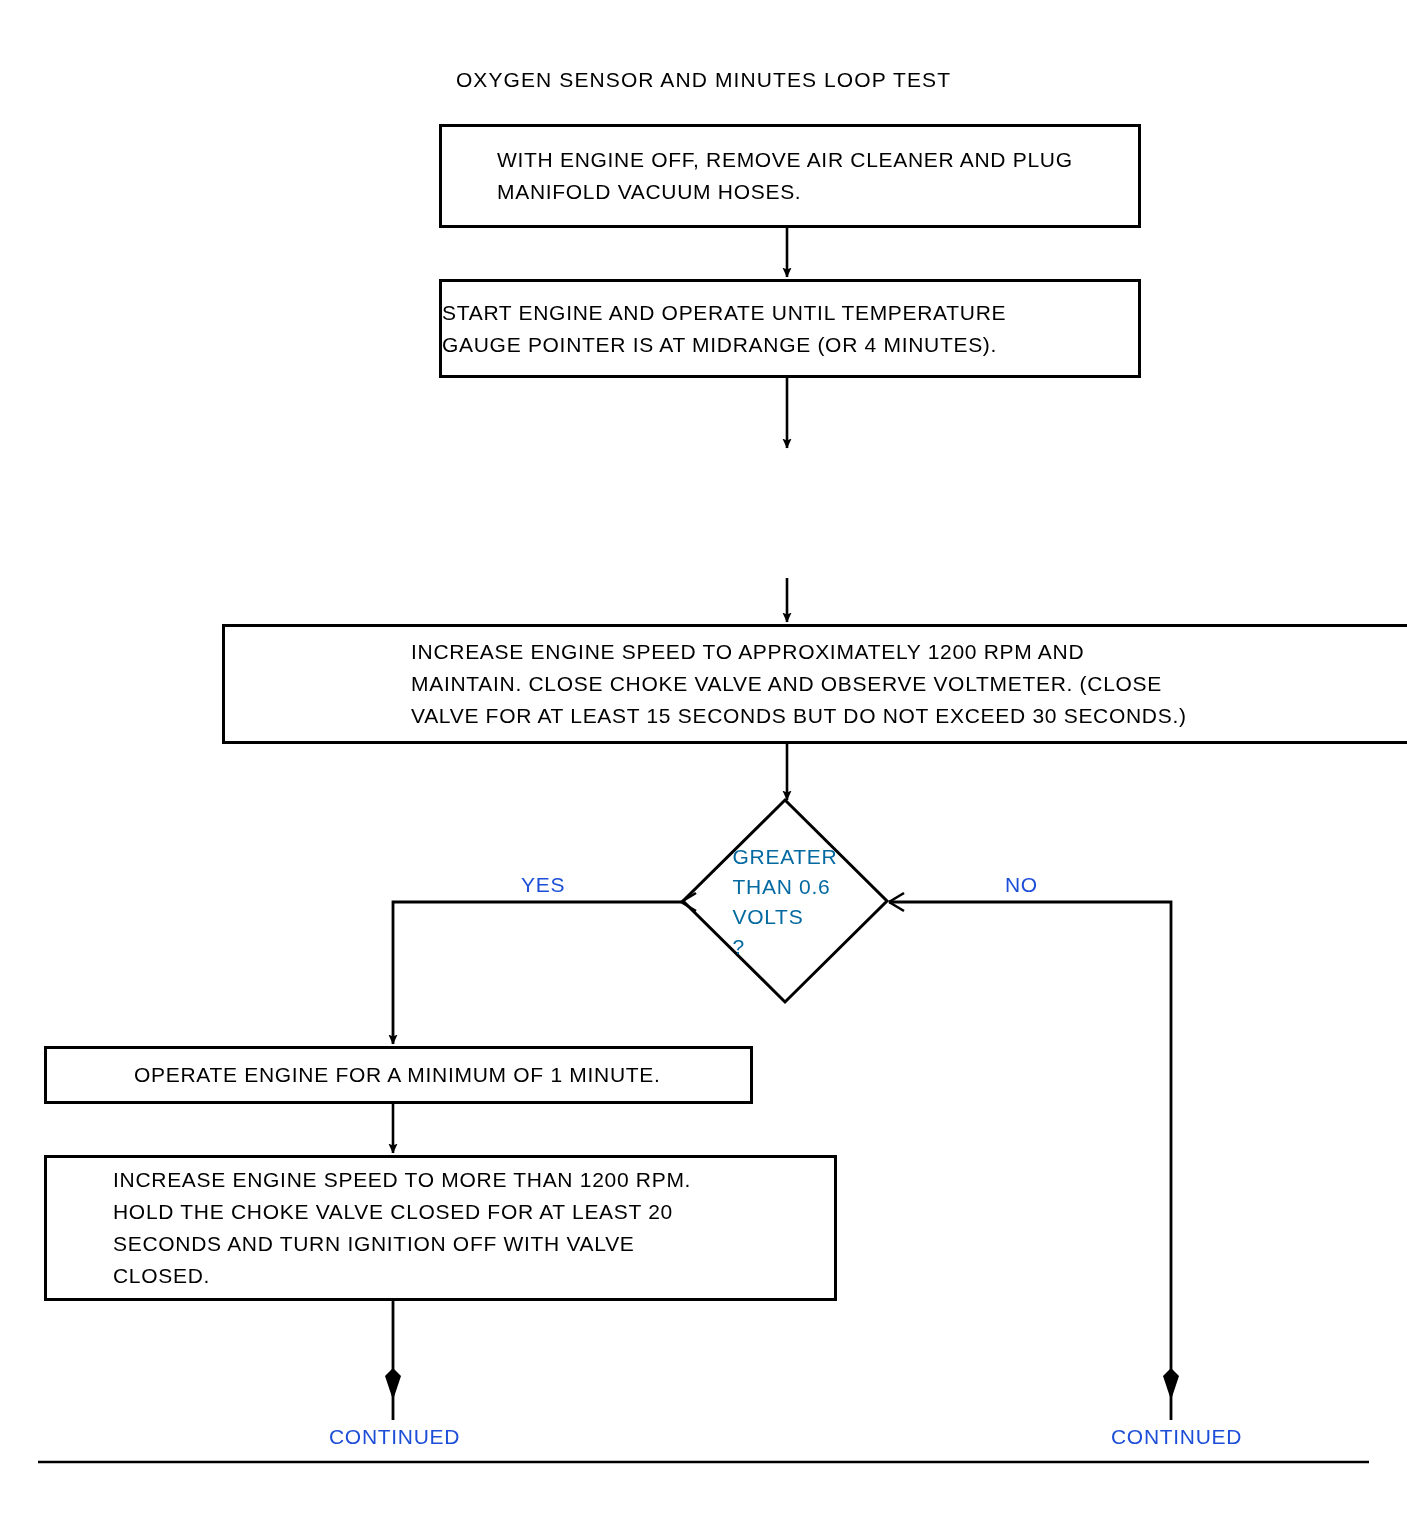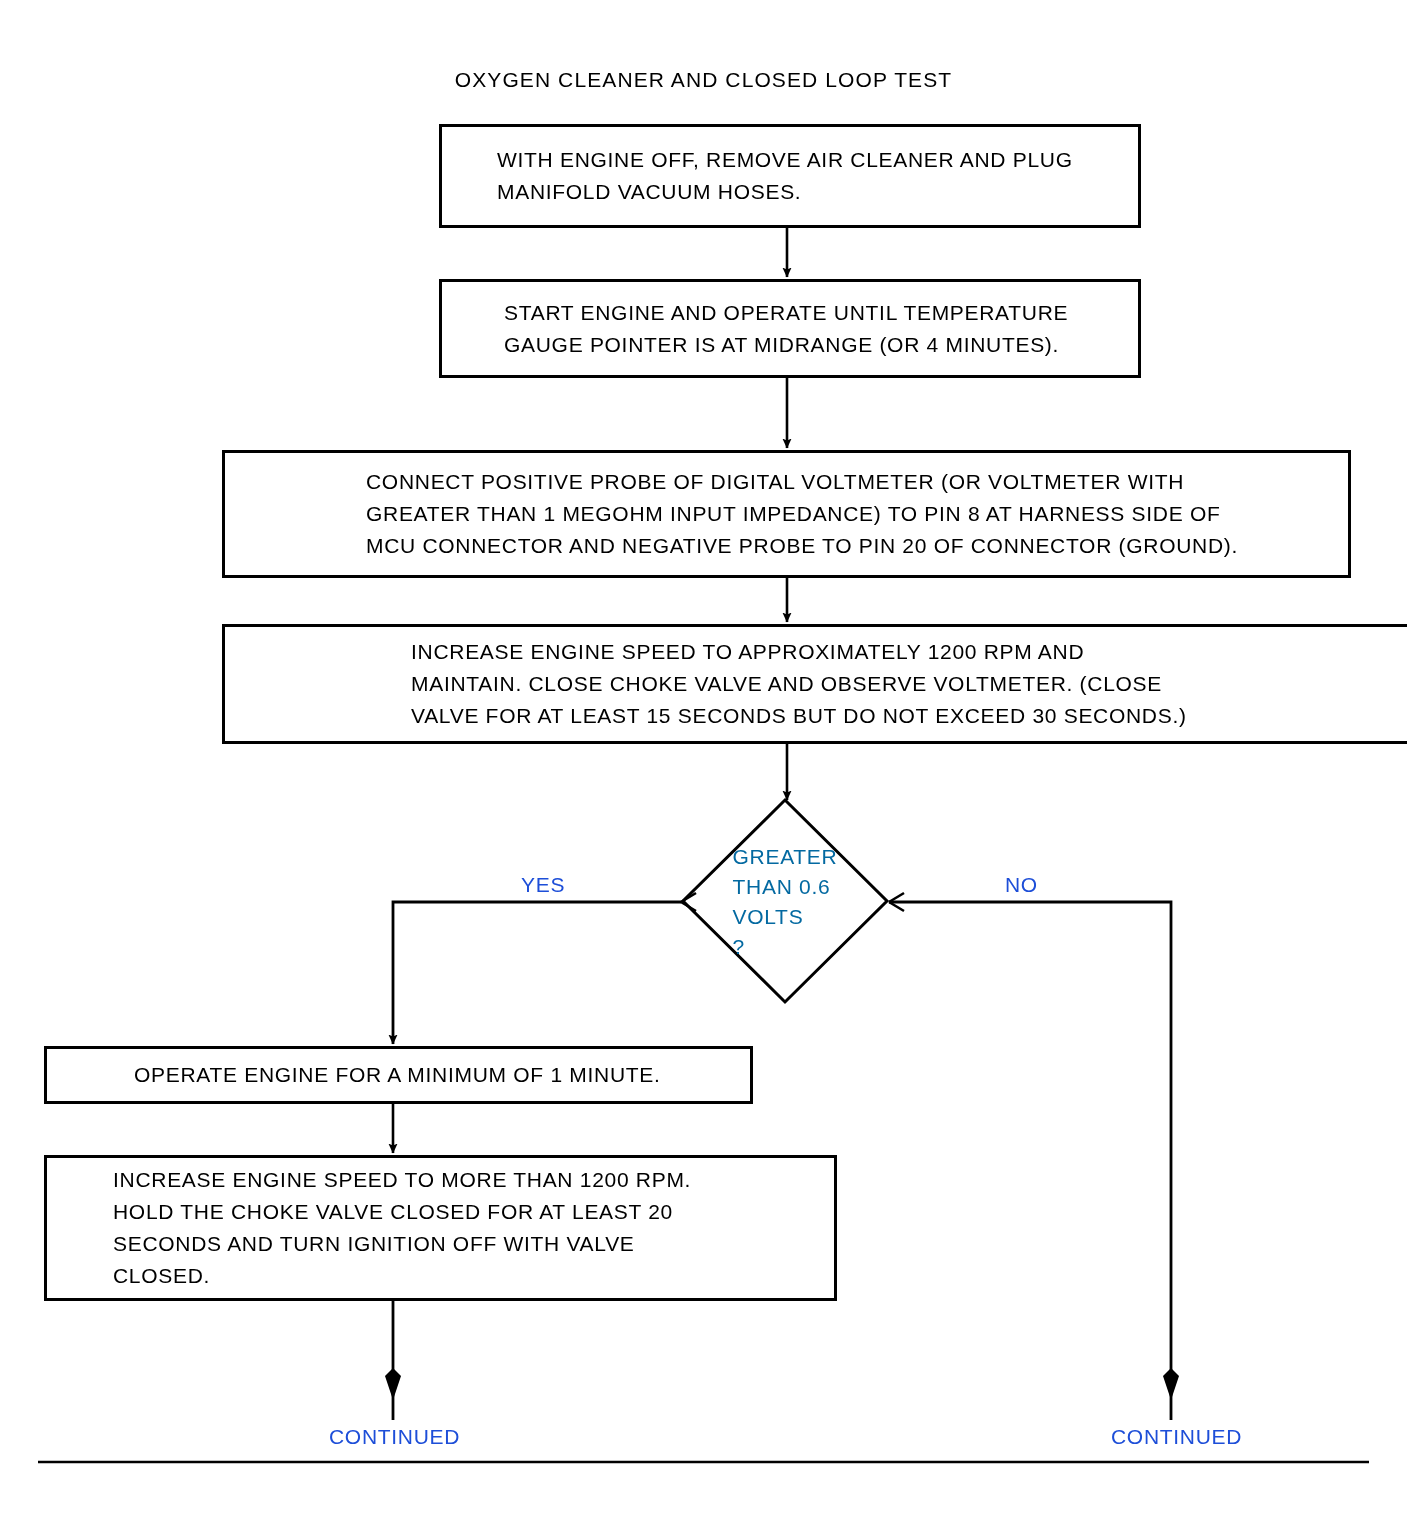--- a/index.html
+++ b/index.html
@@ -40,21 +40,21 @@
     line-height: 32px;
     letter-spacing: 0.7px;
     white-space: pre-line;
     color: #000000;
   }
   
   #node-1 { left: 439px;  top: 124px;  width: 702px; height: 104px; }
   #node-1 .node-text { padding-left: 55px; }
 
   #node-2 { left: 439px;  top: 279px;  width: 702px; height: 99px; }
-  #node-2 .node-text { padding-left: 62px; }
+  #node-2 .node-text { }
 
   #node-3 { left: 222px;  top: 450px;  width: 1129px; height: 128px; }
   #node-3 .node-text { padding-left: 141px; }
 
   #node-4 { left: 222px;  top: 624px;  width: 1292px; height: 120px; }
   #node-4 .node-text { padding-left: 186px; }
 
   #node-5 { left: 44px;   top: 1046px; width: 709px; height: 58px; }
   #node-5 .node-text { padding-left: 87px; }
 
@@ -156,37 +156,32 @@
     <g>
       <path d="M393,1301 L393,1420" fill="none" stroke="#000000" stroke-width="2.8"></path>
       <path d="M393,1368 L385,1376 L393,1400 L401,1376 Z" fill="#000000" stroke="none"></path>
     </g>
 
     <g>
       <line x1="38" y1="1462" x2="1369" y2="1462" stroke="#000000" stroke-width="2.6"></line>
     </g>
   </svg>
 
-  <div id="chart-title">OXYGEN CLEANER AND CLOSED LOOP TEST</div>
+  <div id="chart-title">OXYGEN SENSOR AND MINUTES LOOP TEST</div>
 
   <div class="node" id="node-1">
     <span class="node-text">WITH ENGINE OFF, REMOVE AIR CLEANER AND PLUG
 MANIFOLD VACUUM HOSES.</span>
   </div>
 
   <div class="node" id="node-2">
     <span class="node-text">START ENGINE AND OPERATE UNTIL TEMPERATURE
 GAUGE POINTER IS AT MIDRANGE (OR 4 MINUTES).</span>
   </div>
 
-  <div class="node" id="node-3">
-    <span class="node-text">CONNECT POSITIVE PROBE OF DIGITAL VOLTMETER (OR VOLTMETER WITH
-GREATER THAN 1 MEGOHM INPUT IMPEDANCE) TO PIN 8 AT HARNESS SIDE OF
-MCU CONNECTOR AND NEGATIVE PROBE TO PIN 20 OF CONNECTOR (GROUND).</span>
-  </div>
 
   <div class="node" id="node-4">
     <span class="node-text">INCREASE ENGINE SPEED TO APPROXIMATELY 1200 RPM AND
 MAINTAIN. CLOSE CHOKE VALVE AND OBSERVE VOLTMETER. (CLOSE
 VALVE FOR AT LEAST 15 SECONDS BUT DO NOT EXCEED 30 SECONDS.)</span>
   </div>
 
   <div class="node" id="node-5">
     <span class="node-text">OPERATE ENGINE FOR A MINIMUM OF 1 MINUTE.</span>
   </div>

